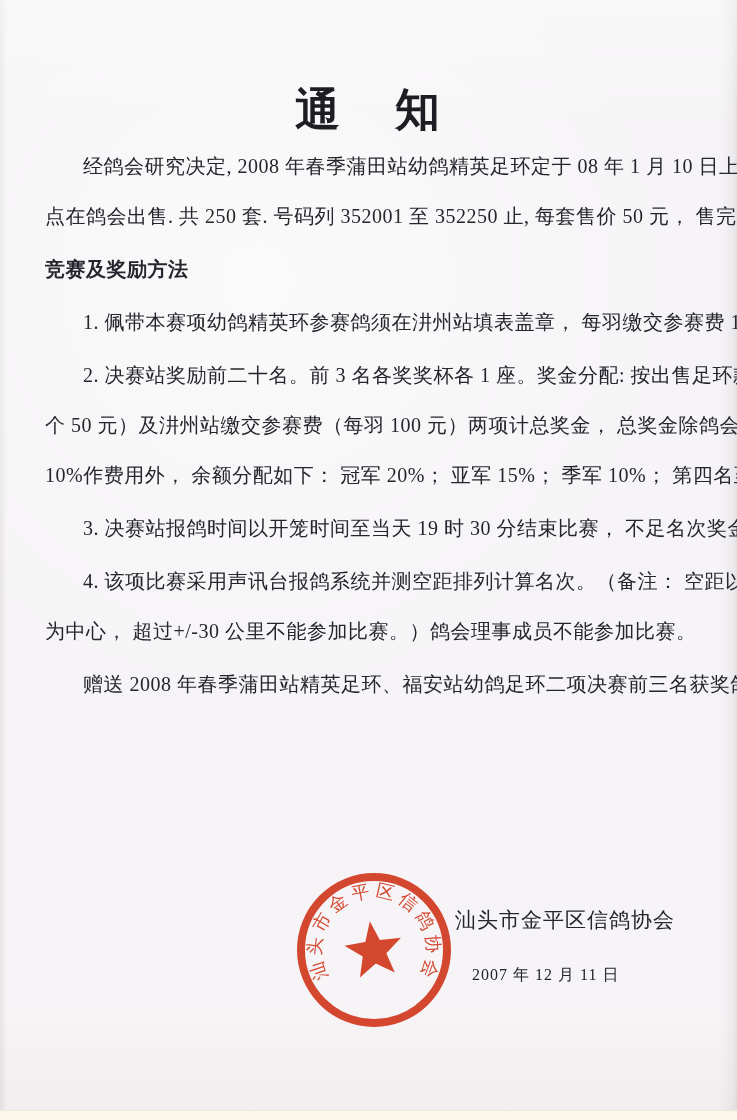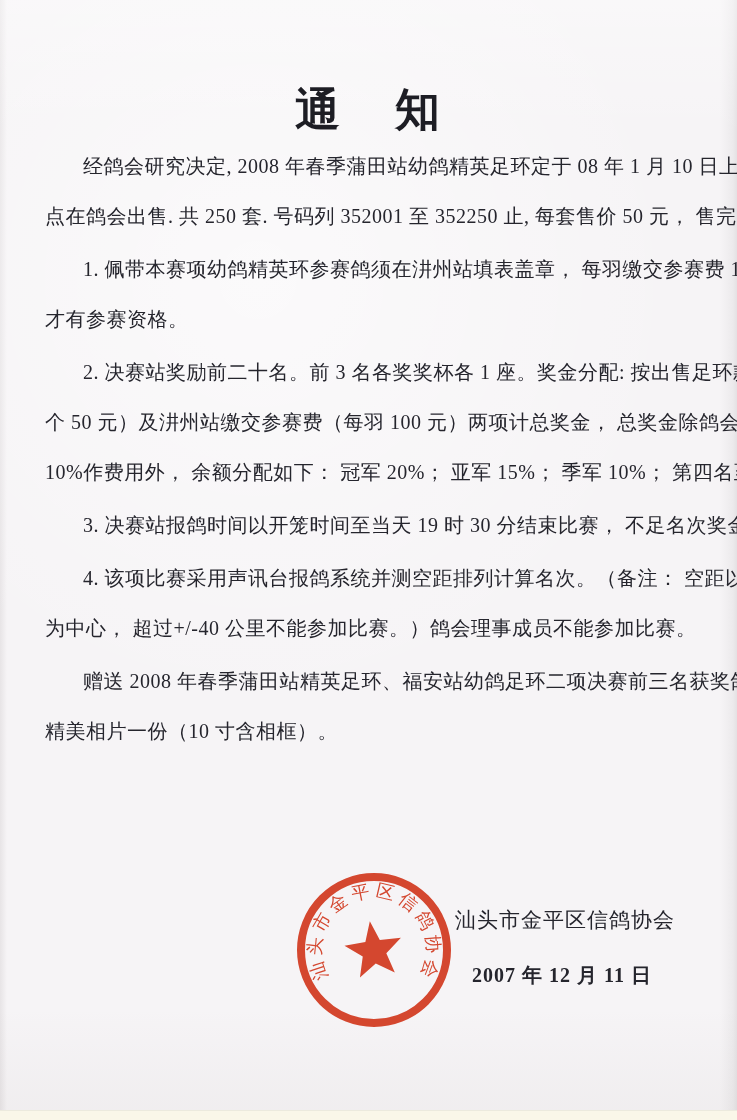--- a/index.html
+++ b/index.html
@@ -60,25 +60,24 @@
     position:absolute;
     left:455px;top:903px;
     font-size:21px;
     line-height:34px;
     letter-spacing:1px;
     white-space:nowrap;
   }
   .date-line{
     position:absolute;
     left:472px;top:958px;
-    font-size:20px;
+    font-size:16px;
     line-height:34px;
     letter-spacing:1px;
     white-space:nowrap;
-    font-weight:bold;
   }
   .stamp{
     position:absolute;
     left:291px;top:867px;
     width:166px;height:166px;
     opacity:0.93;
   }
   .stamp svg{display:block;width:100%;height:100%;}
 </style>
 </head>
@@ -86,39 +85,40 @@
 
 <div class="page">
 
   <div class="title">通    知</div>
 
   <div class="content">
       <div class="para body">
         <div class="line indent">经鸽会研究决定, 2008 年春季蒲田站幼鸽精英足环定于 08 年 1 月 10 日上午九</div>
         <div class="line">点在鸽会出售. 共 250 套. 号码列 352001 至 352250 止, 每套售价 50 元， 售完为止.</div>
       </div>
+      <div class="para heading">
+        <div class="line">竞赛及奖励方法</div>
+      </div>
       <div class="para body">
         <div class="line indent">1. 佩带本赛项幼鸽精英环参赛鸽须在汫州站填表盖章， 每羽缴交参赛费 100 元</div>
-        <div class="line">才有参赛资格。</div>
       </div>
       <div class="para body">
         <div class="line indent">2. 决赛站奖励前二十名。前 3 名各奖奖杯各 1 座。奖金分配: 按出售足环款（每</div>
         <div class="line">个 50 元）及汫州站缴交参赛费（每羽 100 元）两项计总奖金， 总奖金除鸽会提取</div>
         <div class="line">10%作费用外， 余额分配如下： 冠军 20%； 亚军 15%； 季军 10%； 第四名至第十名各</div>
       </div>
       <div class="para body">
         <div class="line indent">3. 决赛站报鸽时间以开笼时间至当天 19 时 30 分结束比赛， 不足名次奖金平均</div>
       </div>
       <div class="para body">
         <div class="line indent">4. 该项比赛采用声讯台报鸽系统并测空距排列计算名次。（备注： 空距以鸽会</div>
-        <div class="line">为中心， 超过+/-40 公里不能参加比赛。）鸽会理事成员不能参加比赛。</div>
+        <div class="line">为中心， 超过+/-30 公里不能参加比赛。）鸽会理事成员不能参加比赛。</div>
       </div>
       <div class="para body">
         <div class="line indent">赠送 2008 年春季蒲田站精英足环、福安站幼鸽足环二项决赛前三名获奖鸽制作</div>
-        <div class="line">精美相片一份（10 寸含相框）。</div>
       </div>
     </div>
 
   <div class="signature">汕头市金平区信鸽协会</div>
 
   <div class="date-line">2007 年 12 月 11 日</div>
 
   <div class="stamp">
     <svg viewBox="0 0 166 166" xmlns="http://www.w3.org/2000/svg">
       <defs>

